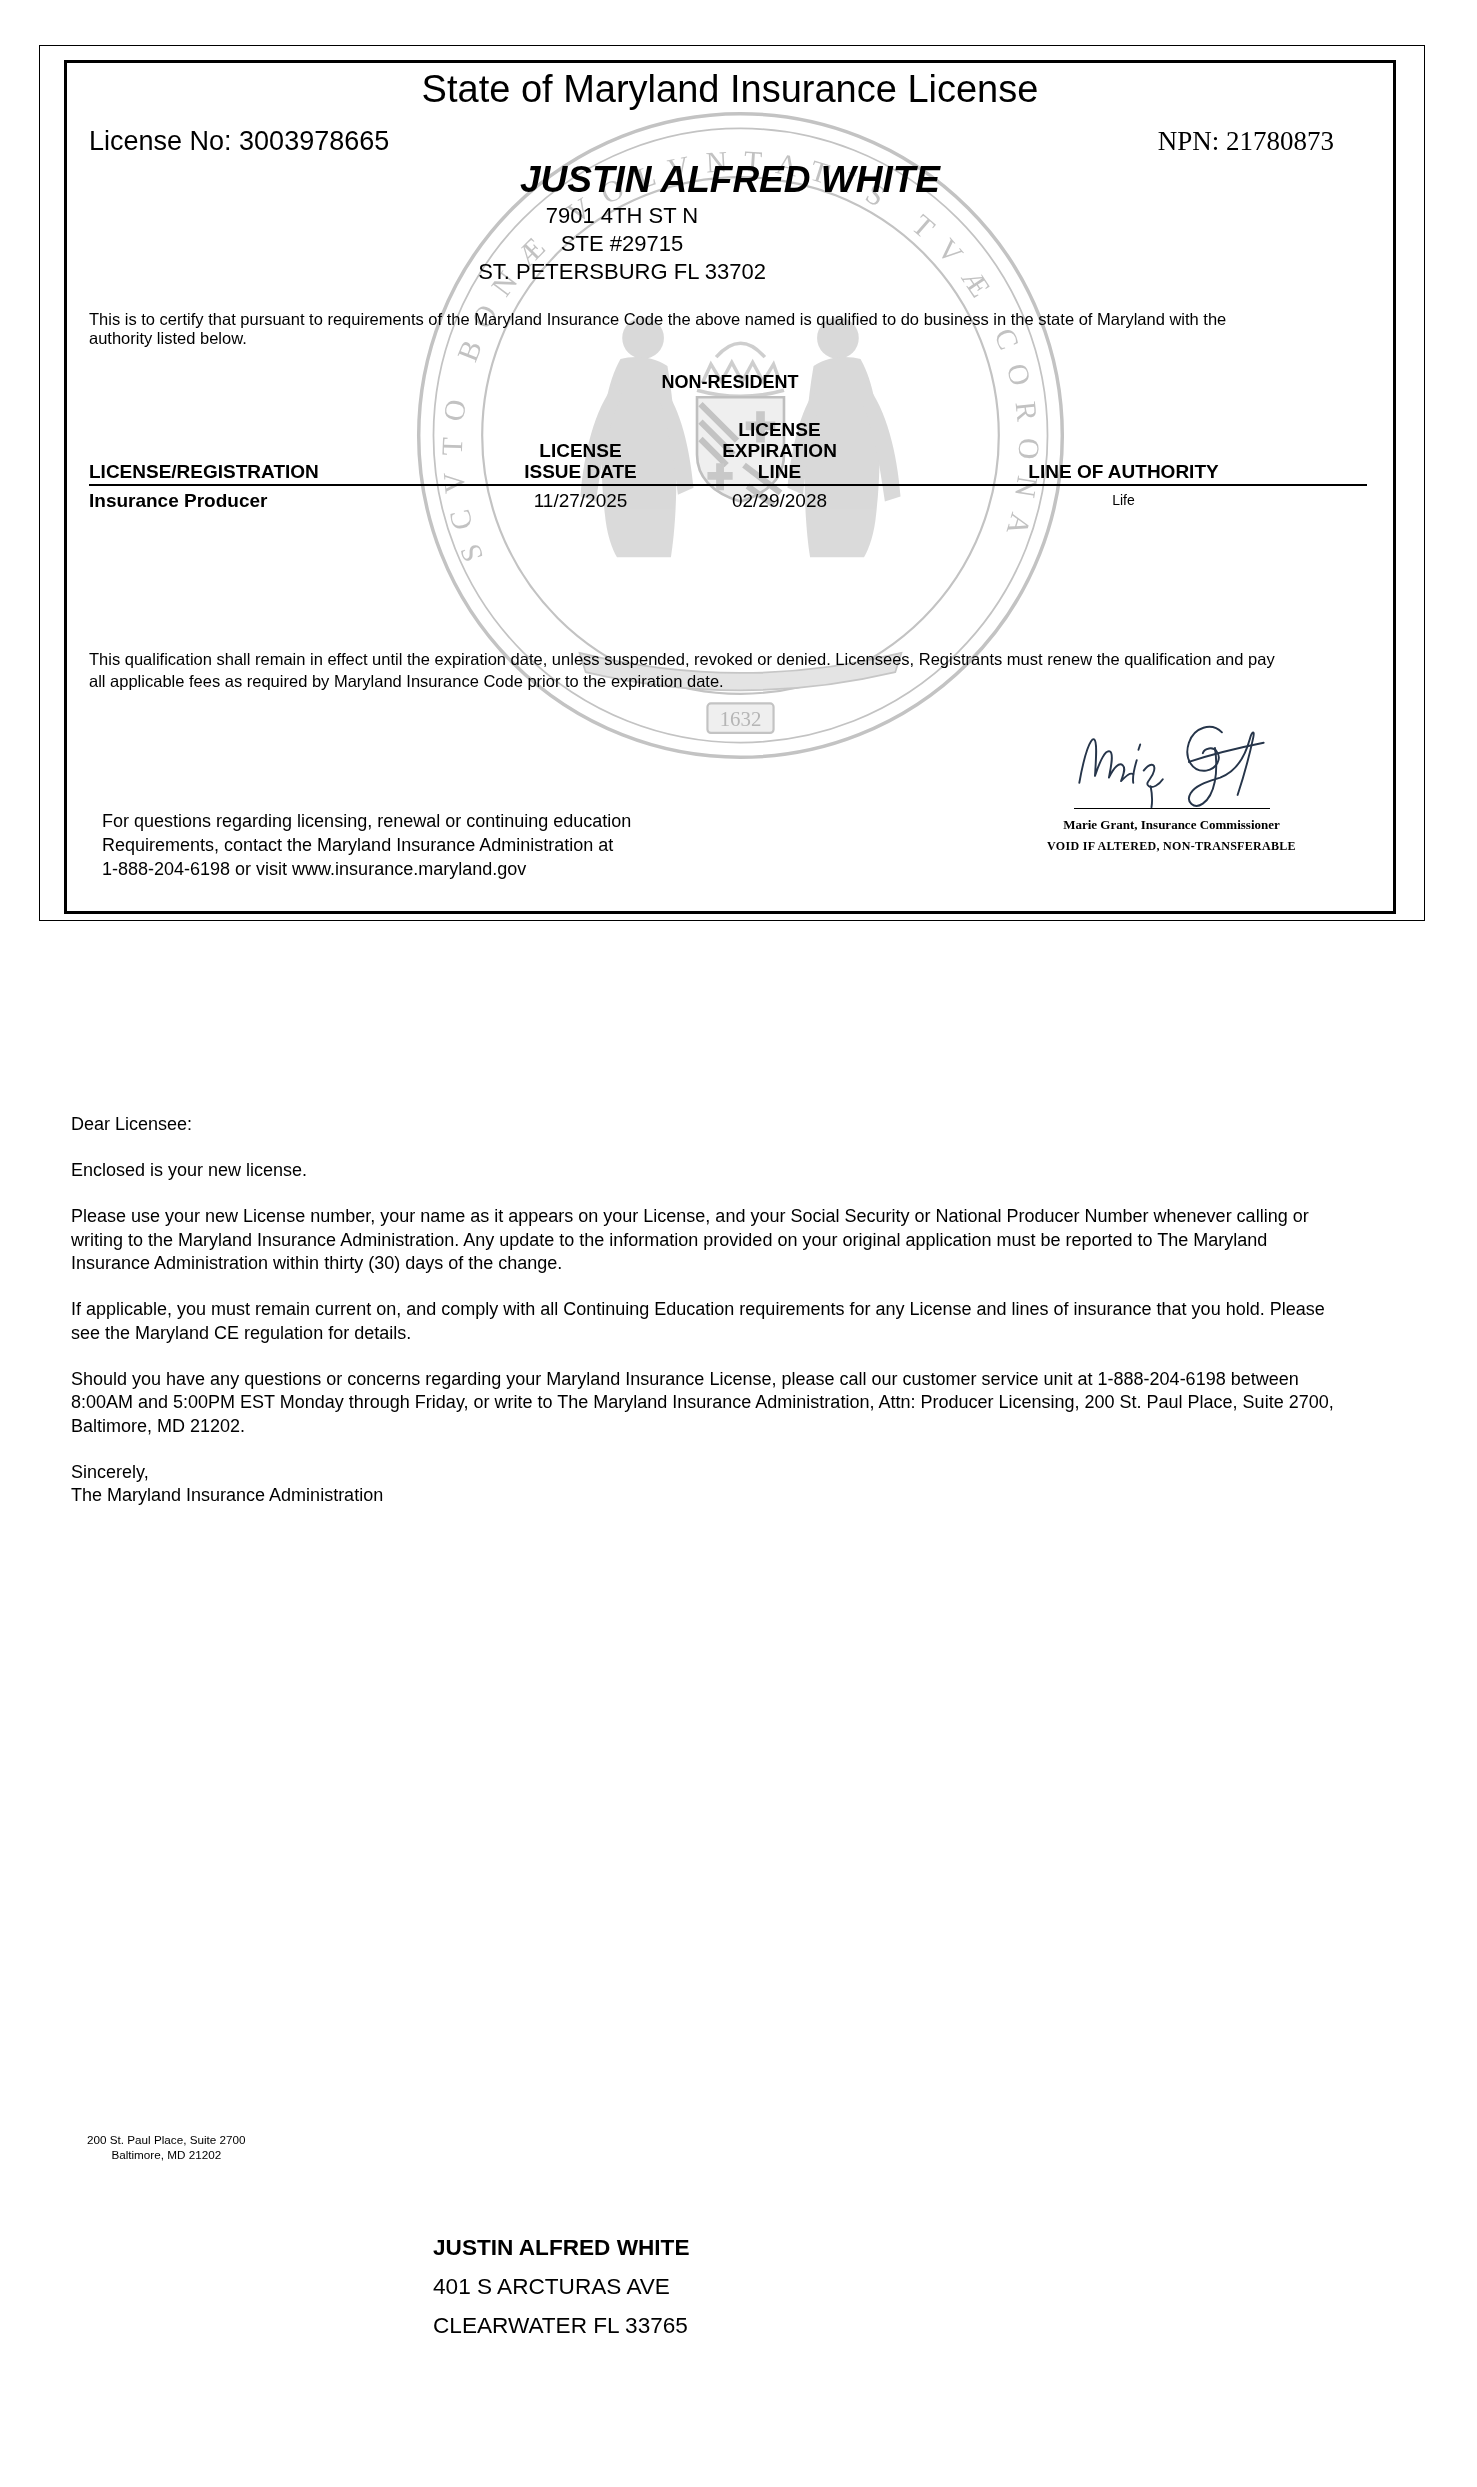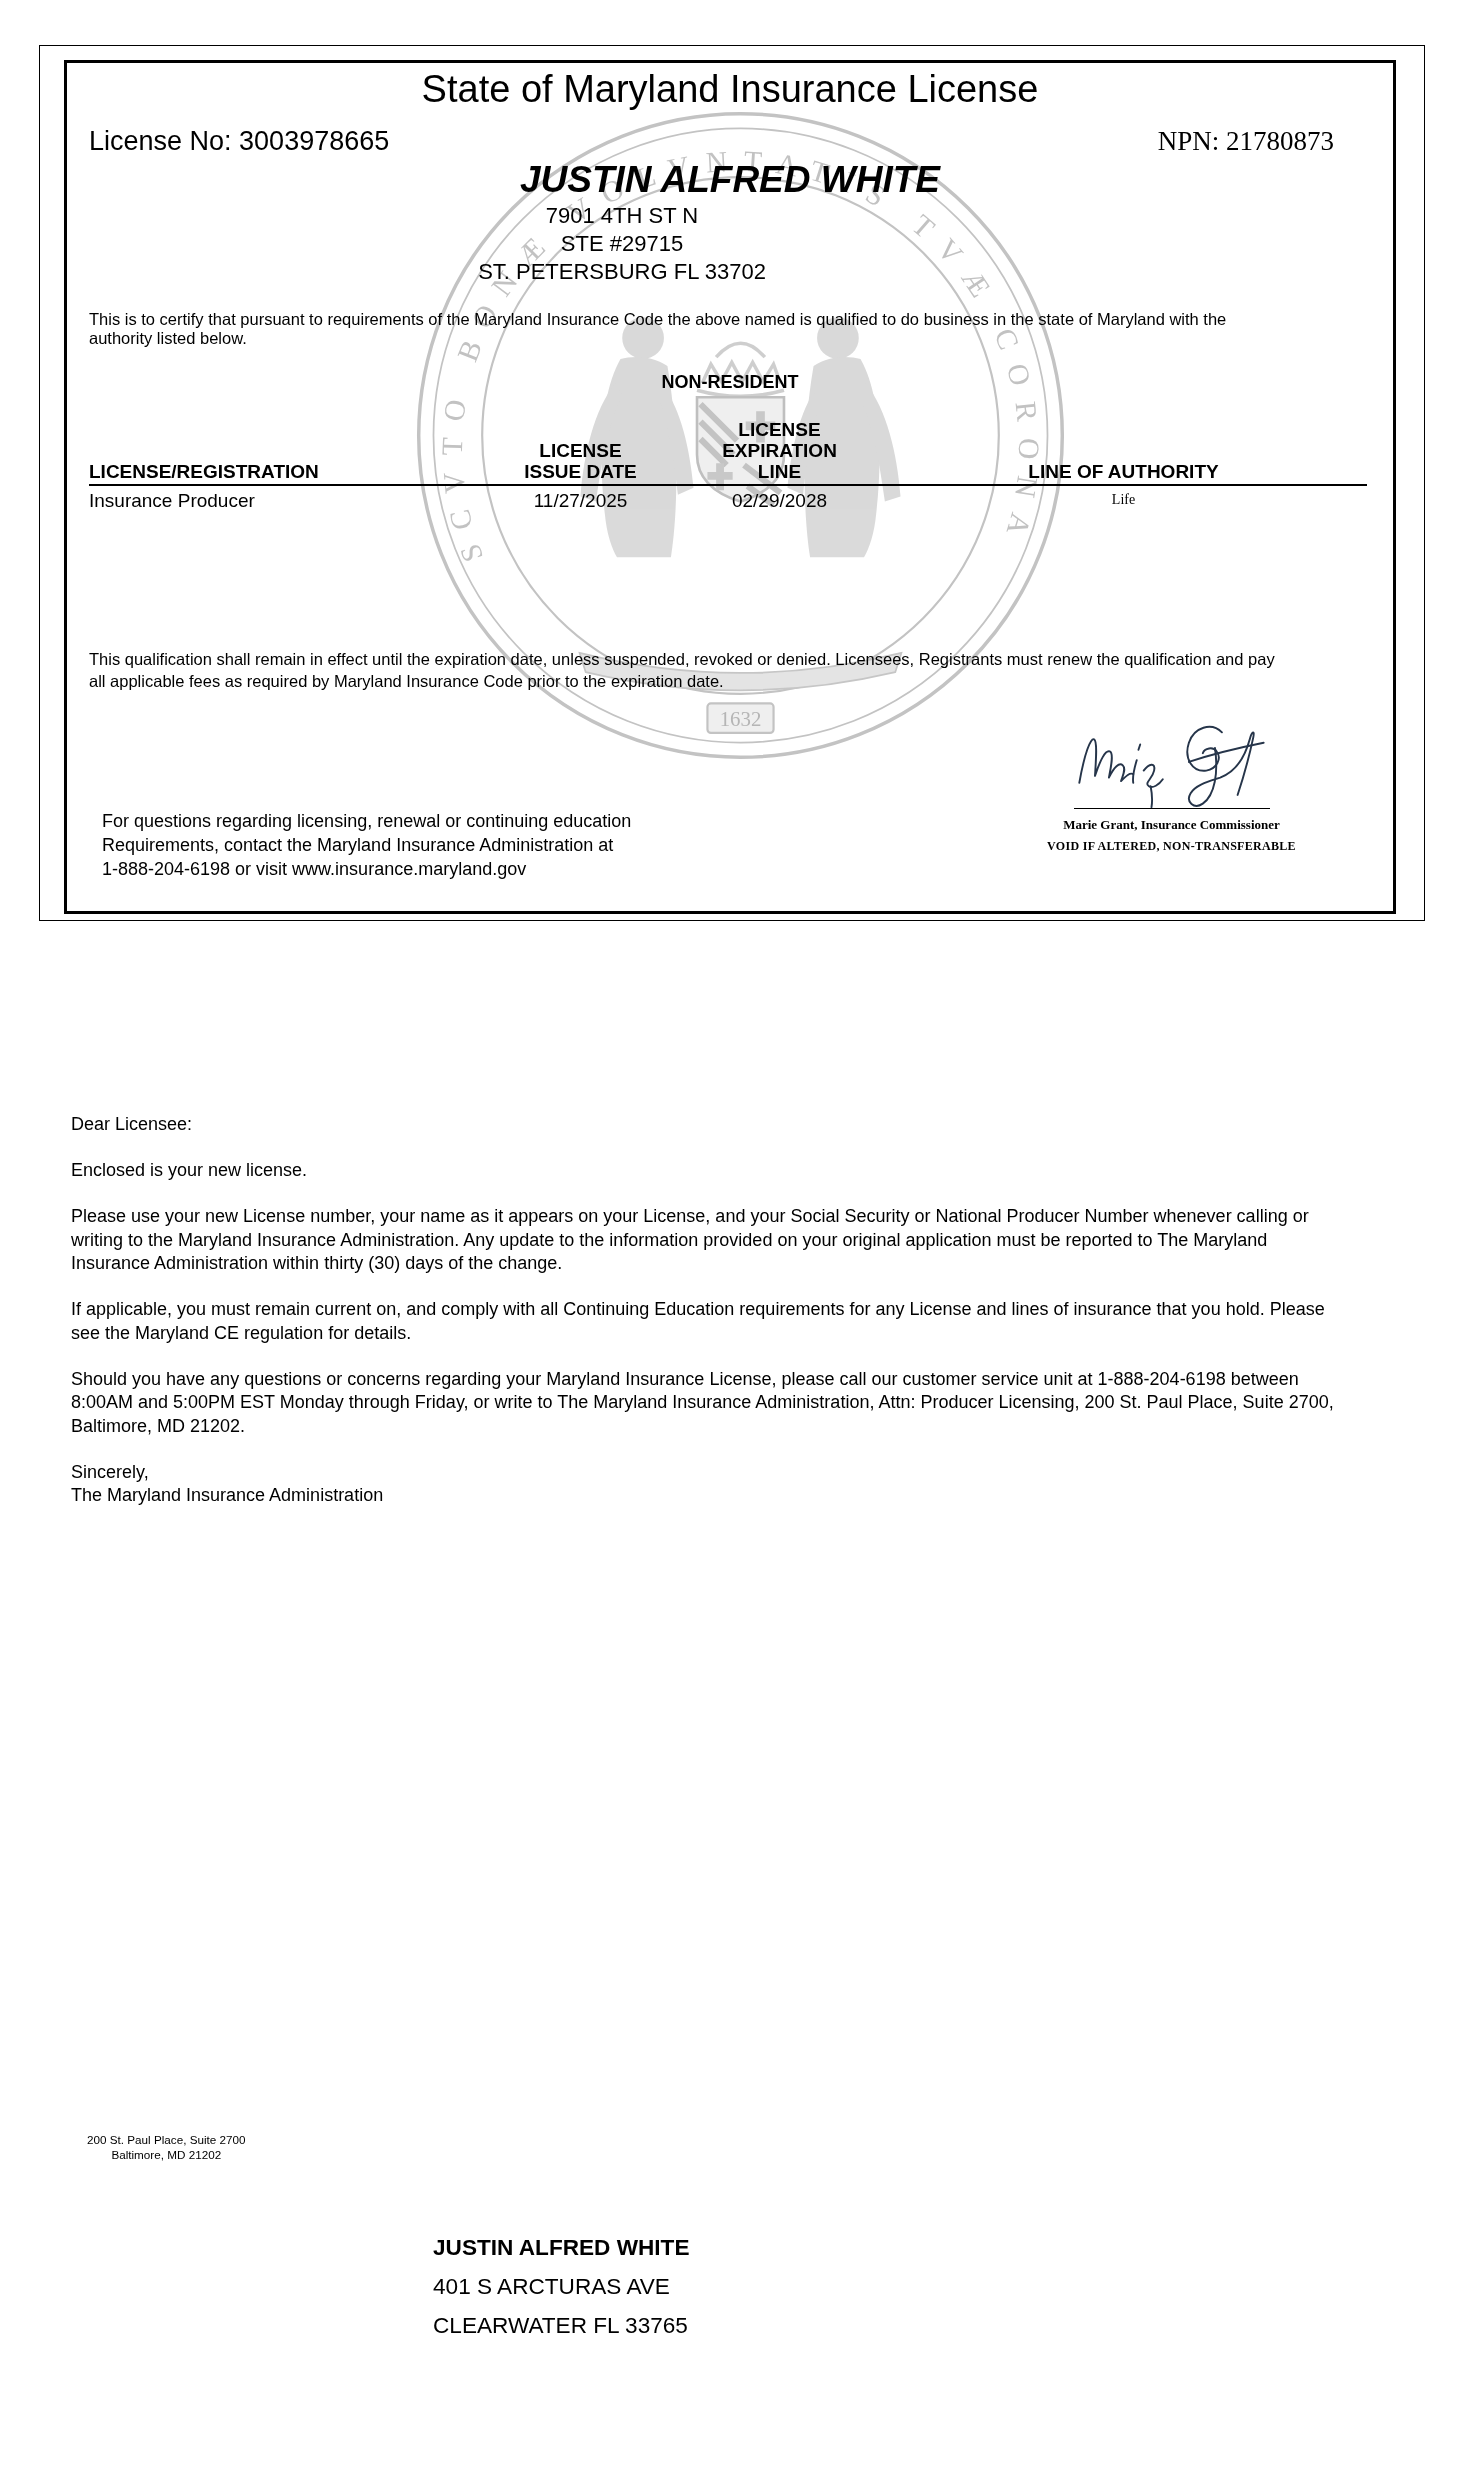--- a/index.html
+++ b/index.html
@@ -31,22 +31,22 @@
   .cert-table{position:absolute;left:22px;top:348px;width:1278px;}
   .th-row{position:relative;height:73px;border-bottom:2.6px solid #000;}
   .th{position:absolute;bottom:1.7px;font-weight:bold;font-size:19px;line-height:21px;
       text-align:center;}
   .th.c1{left:0;text-align:left;}
   .c2{left:396px;width:191px;}
   .c3{left:595px;width:191px;}
   .c4{left:904px;width:261px;}
   .td-row{position:relative;height:30px;}
   .td{position:absolute;top:3.5px;font-size:19px;text-align:center;}
-  .td.c1{left:0;text-align:left;}
-  .td.c4{font-size:14px;top:6px;font-family:Liberation Serif, serif;}
+  .td.c1{left:0;text-align:left;font-weight:bold;}
+  .td.c4{font-size:14px;top:6px;}
 
   .cert-qual{position:absolute;left:22px;top:585px;width:1200px;
              font-size:16.5px;line-height:22px;}
   .cert-contact{position:absolute;left:35px;top:746px;font-size:18px;line-height:24px;}
 
   .sig-block{position:absolute;left:961px;top:645px;width:287px;text-align:center;}
   .sig-svg{display:block;margin:0 auto;width:209px;height:100px;}
   .sig-line{margin:0 auto;width:196px;border-top:1.7px solid #000;}
   .sig-name{margin-top:7.8px;font-family:"Liberation Serif",serif;font-weight:bold;
             font-size:13px;}

